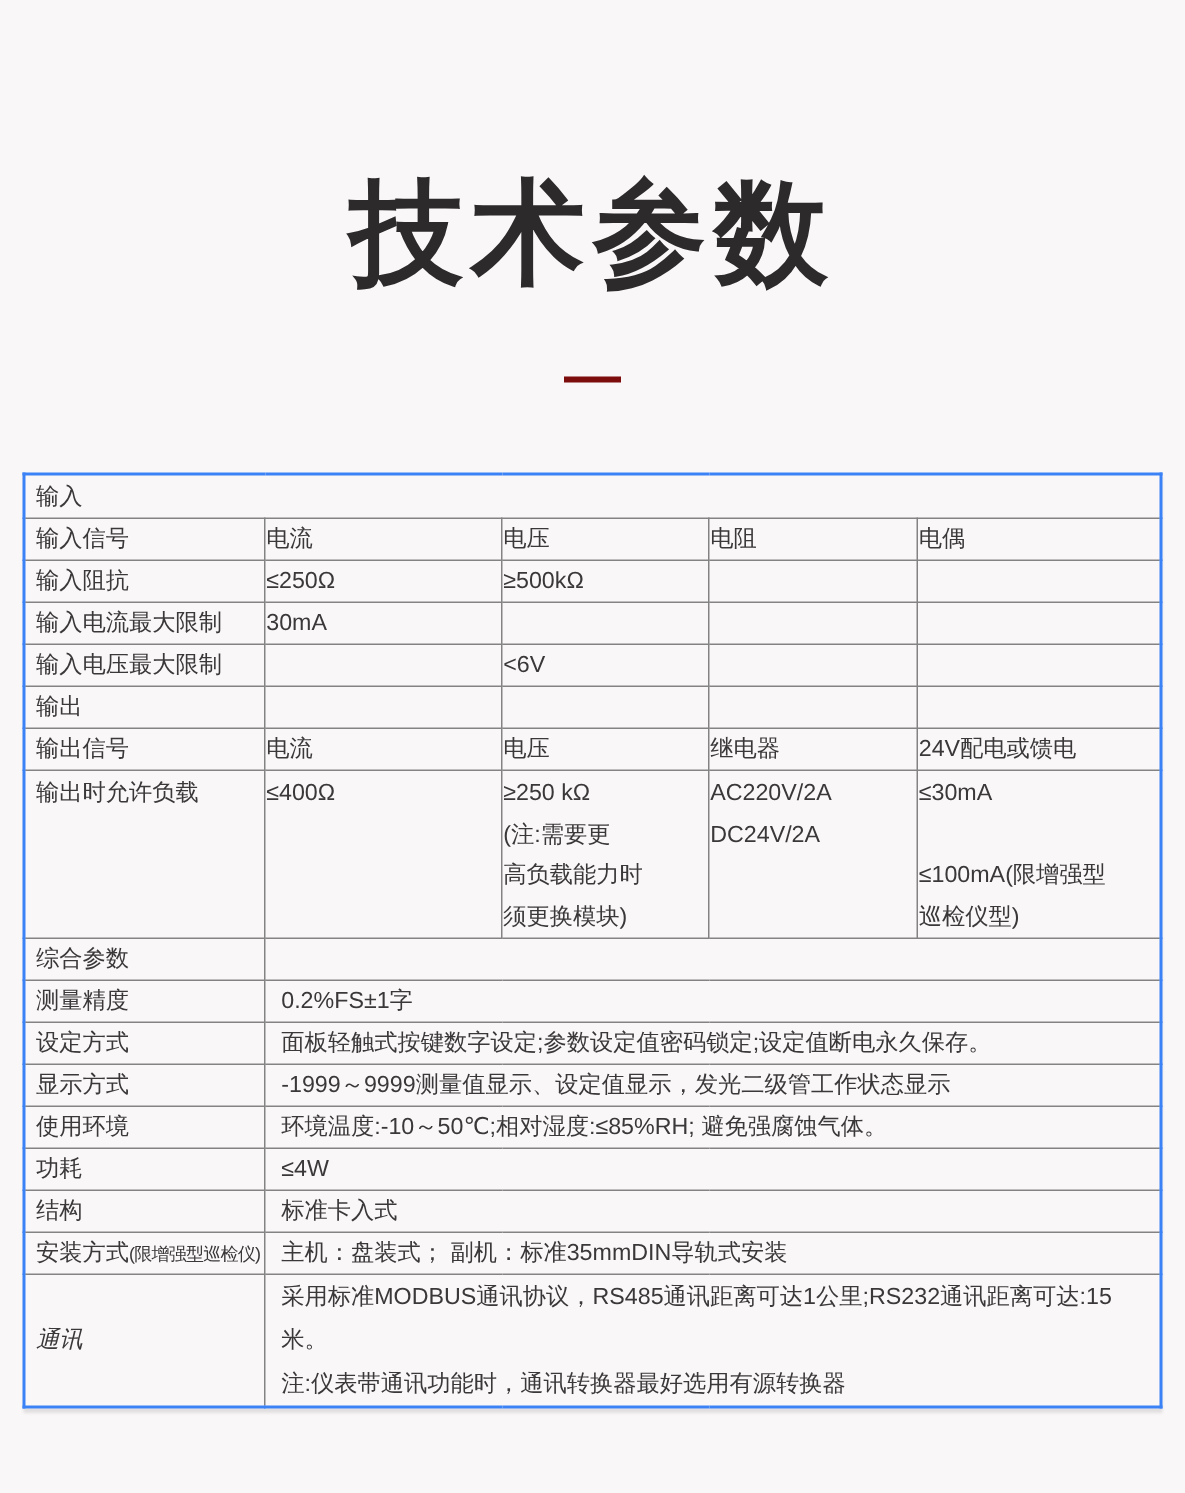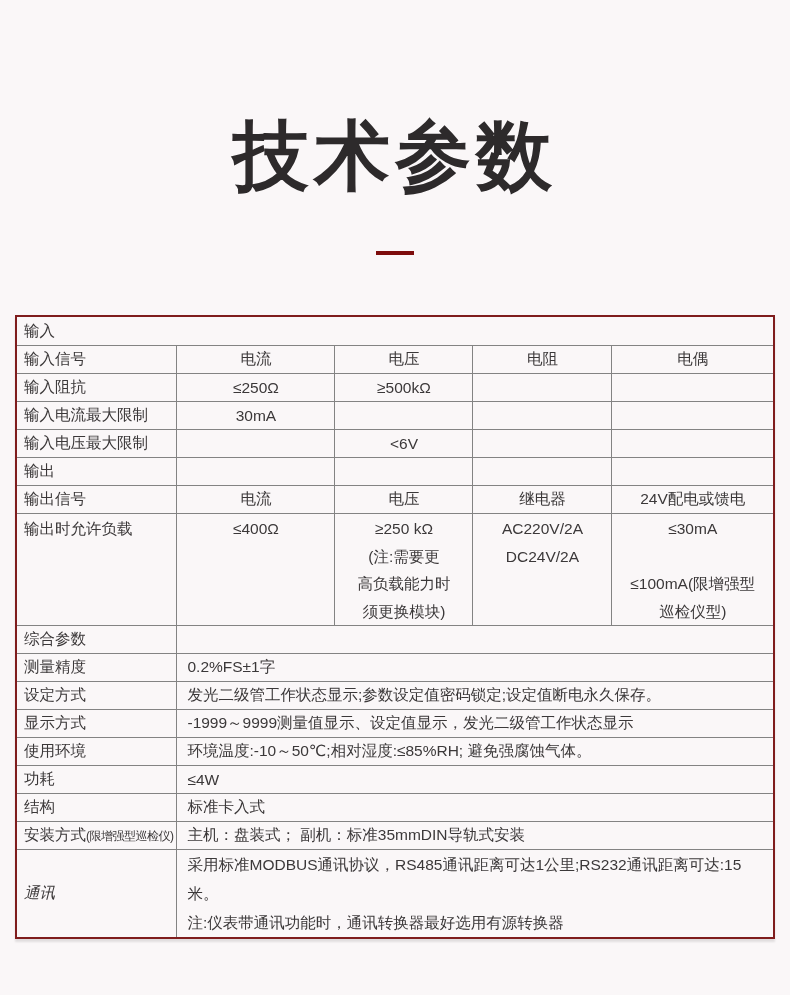--- a/index.html
+++ b/index.html
@@ -29,21 +29,21 @@
     width: 38px;
     height: 4px;
     background: #7d0c0c;
     margin: 50px auto 0 auto;
   }
   table.spec-table {
     margin: 60px auto 0 auto;
     width: 758px;
     table-layout: fixed;
     border-collapse: collapse;
-    border: 2px solid #7f1d1d;
+    border: 2px solid #3b82f6;
     box-shadow: 0 3px 2px rgba(0,0,0,0.10);
     background: #faf7f8;
   }
   .spec-table col.c0 { width: 161px; }
   .spec-table col.c1 { width: 158px; }
   .spec-table col.c2 { width: 138px; }
   .spec-table col.c3 { width: 139px; }
   .spec-table col.c4 { width: 162px; }
   .spec-table td {
     border: 1.5px solid #838383;
@@ -54,21 +54,20 @@
     white-space: pre-line;
     overflow: hidden;
     vertical-align: middle;
   }
   .spec-table td.c-label {
     text-align: left;
     padding-left: 7px;
     padding-right: 2px;
   }
   .spec-table td.c-val {
-    text-align: center;
   }
   .spec-table td.c-wide {
     text-align: left;
     padding-left: 10px;
     padding-right: 6px;
   }
   tr.r-section td { height: 28px; }
   tr.r-tall td {
     height: 110px;
     vertical-align: top;
@@ -165,21 +164,21 @@
       <tr>
         <td class="c-label">综合参数</td>
         <td colspan="4" class="c-wide"></td>
       </tr>
       <tr>
         <td class="c-label">测量精度</td>
         <td colspan="4" class="c-wide">0.2%FS±1字</td>
       </tr>
       <tr>
         <td class="c-label">设定方式</td>
-        <td colspan="4" class="c-wide">发光二级管工作状态显示;参数设定值密码锁定;设定值断电永久保存。</td>
+        <td colspan="4" class="c-wide">面板轻触式按键数字设定;参数设定值密码锁定;设定值断电永久保存。</td>
       </tr>
       <tr>
         <td class="c-label">显示方式</td>
         <td colspan="4" class="c-wide">-1999～9999测量值显示、设定值显示，发光二级管工作状态显示</td>
       </tr>
       <tr>
         <td class="c-label">使用环境</td>
         <td colspan="4" class="c-wide">环境温度:-10～50℃;相对湿度:≤85%RH; 避免强腐蚀气体。</td>
       </tr>
       <tr>

